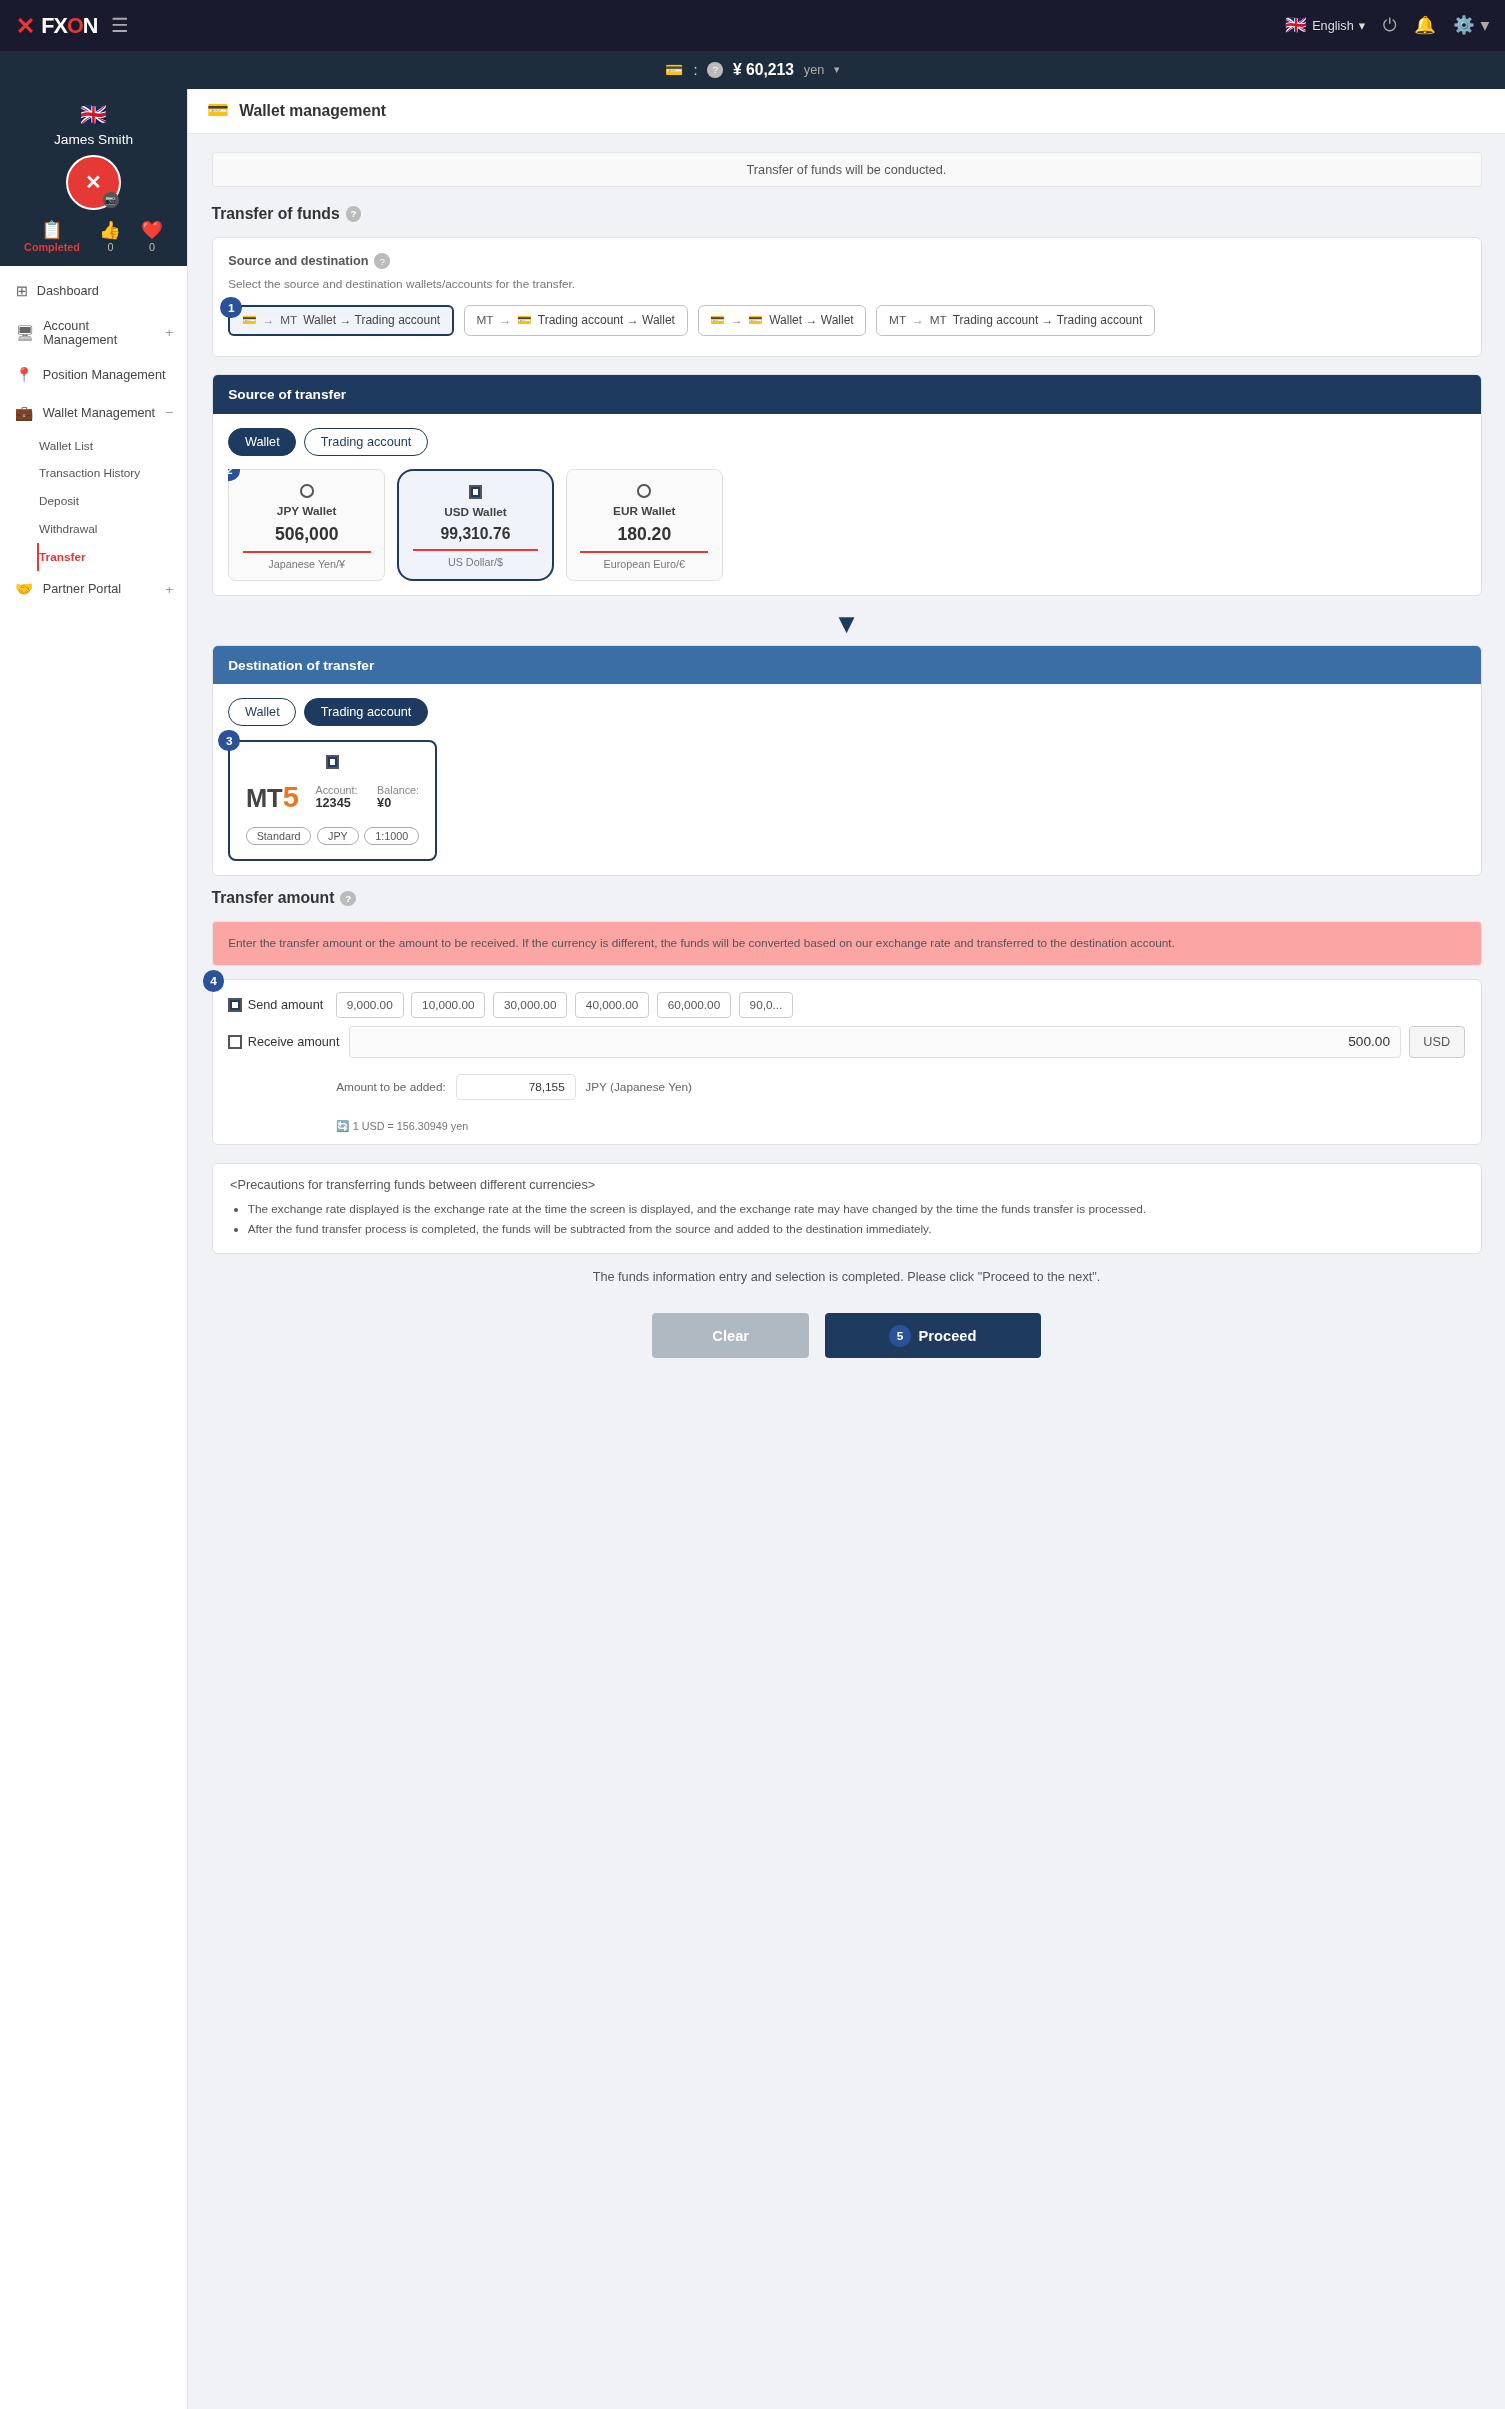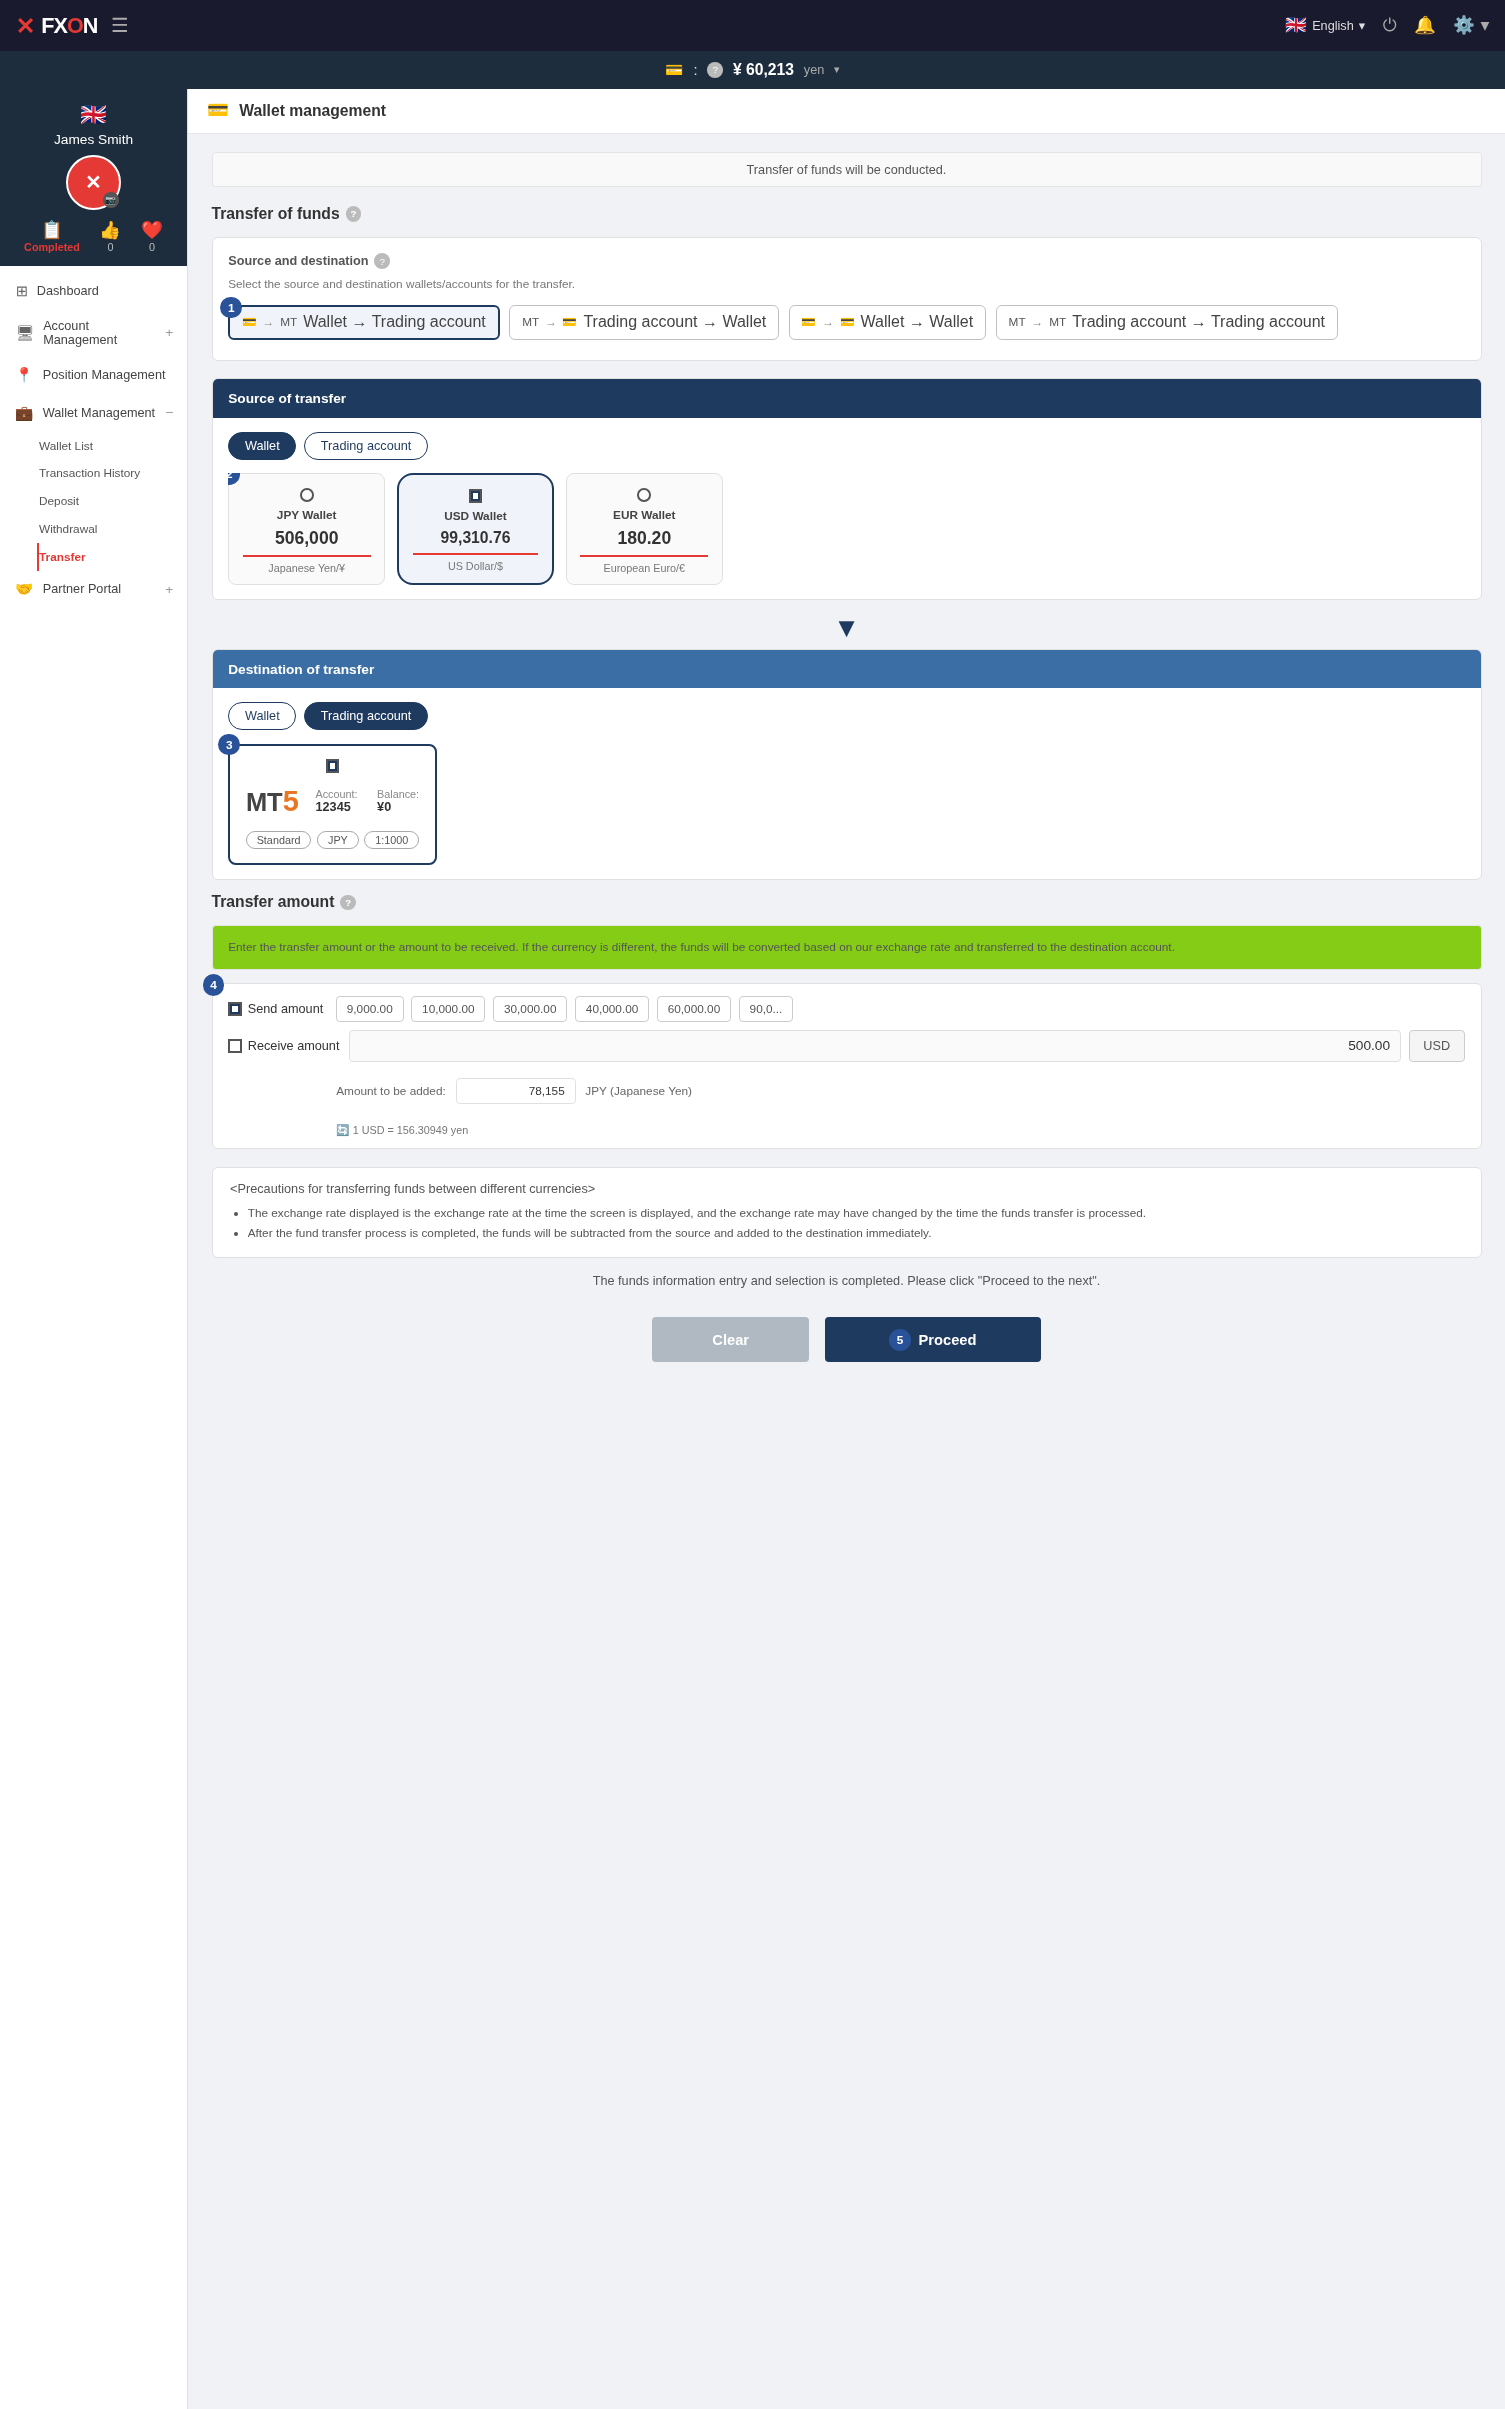--- a/index.html
+++ b/index.html
@@ -123,21 +123,21 @@
       cursor: pointer; display: flex; align-items: center; gap: 5.9px;
       font-size: 11.8px; color: #555; background: #fff; position: relative; min-width: 137px;
     }
     .transfer-type.selected { border-color: #1e3a5f; border-width: 2px; background: #f0f4fa; }
     .step-badge {
       position: absolute; top: -9.8px; left: -9.8px;
       background: #2a5298; color: #fff; border-radius: 50%; width: 21.6px; height: 21.6px;
       font-size: 11.8px; font-weight: bold; display: flex; align-items: center; justify-content: center;
     }
     .tt-arrow { font-size: 11.8px; color: #888; }
-    .tt-label { font-size: 16px; color: #444; }
+    .tt-label { font-size: 12px; color: #444; }
 
     
     .transfer-section {
       background: #fff; border: 1px solid #e0e0e0; border-radius: 5.9px; margin-bottom: 13.7px; overflow: hidden;
     }
     .transfer-section-header {
       background: #1e3a5f; color: #fff; padding: 11.8px 15.7px; font-size: 13.7px; font-weight: bold;
     }
     .transfer-section-body { padding: 13.7px 15.7px; }
 
@@ -185,21 +185,21 @@
     .mt5-detail-value { font-weight: bold; color: #333; font-size: 12.7px; }
     .mt5-tags { display: flex; gap: 5.9px; flex-wrap: wrap; margin-top: 5.9px; }
     .mt5-tag {
       border: 1px solid #aaa; border-radius: 11.8px; padding: 2px 9.8px;
       font-size: 10.8px; color: #555;
     }
 
     
     .amount-section { margin-bottom: 17.6px; }
     .amount-hint {
-      background: #84cc16; border: 1px solid #e5e5e5; border-radius: 3.9px;
+      background: #fca5a5; border: 1px solid #e5e5e5; border-radius: 3.9px;
       padding: 11.8px 15.7px; color: #555; font-size: 11.8px; margin-bottom: 13.7px; line-height: 1.6;
     }
 
     
     .send-receive { display: flex; flex-direction: column; gap: 7.8px; }
     .sr-row { display: flex; align-items: center; gap: 9.8px; }
     .sr-radio-label { display: flex; align-items: flex-start; gap: 5.9px; font-size: 12.7px; cursor: pointer; min-width: 98px; }
     .quick-amounts { display: flex; gap: 7.8px; flex-wrap: wrap; align-items: center; }
     .quick-amount {
       padding: 4.9px 9.8px; border: 1px solid #ccc; border-radius: 3.9px;

